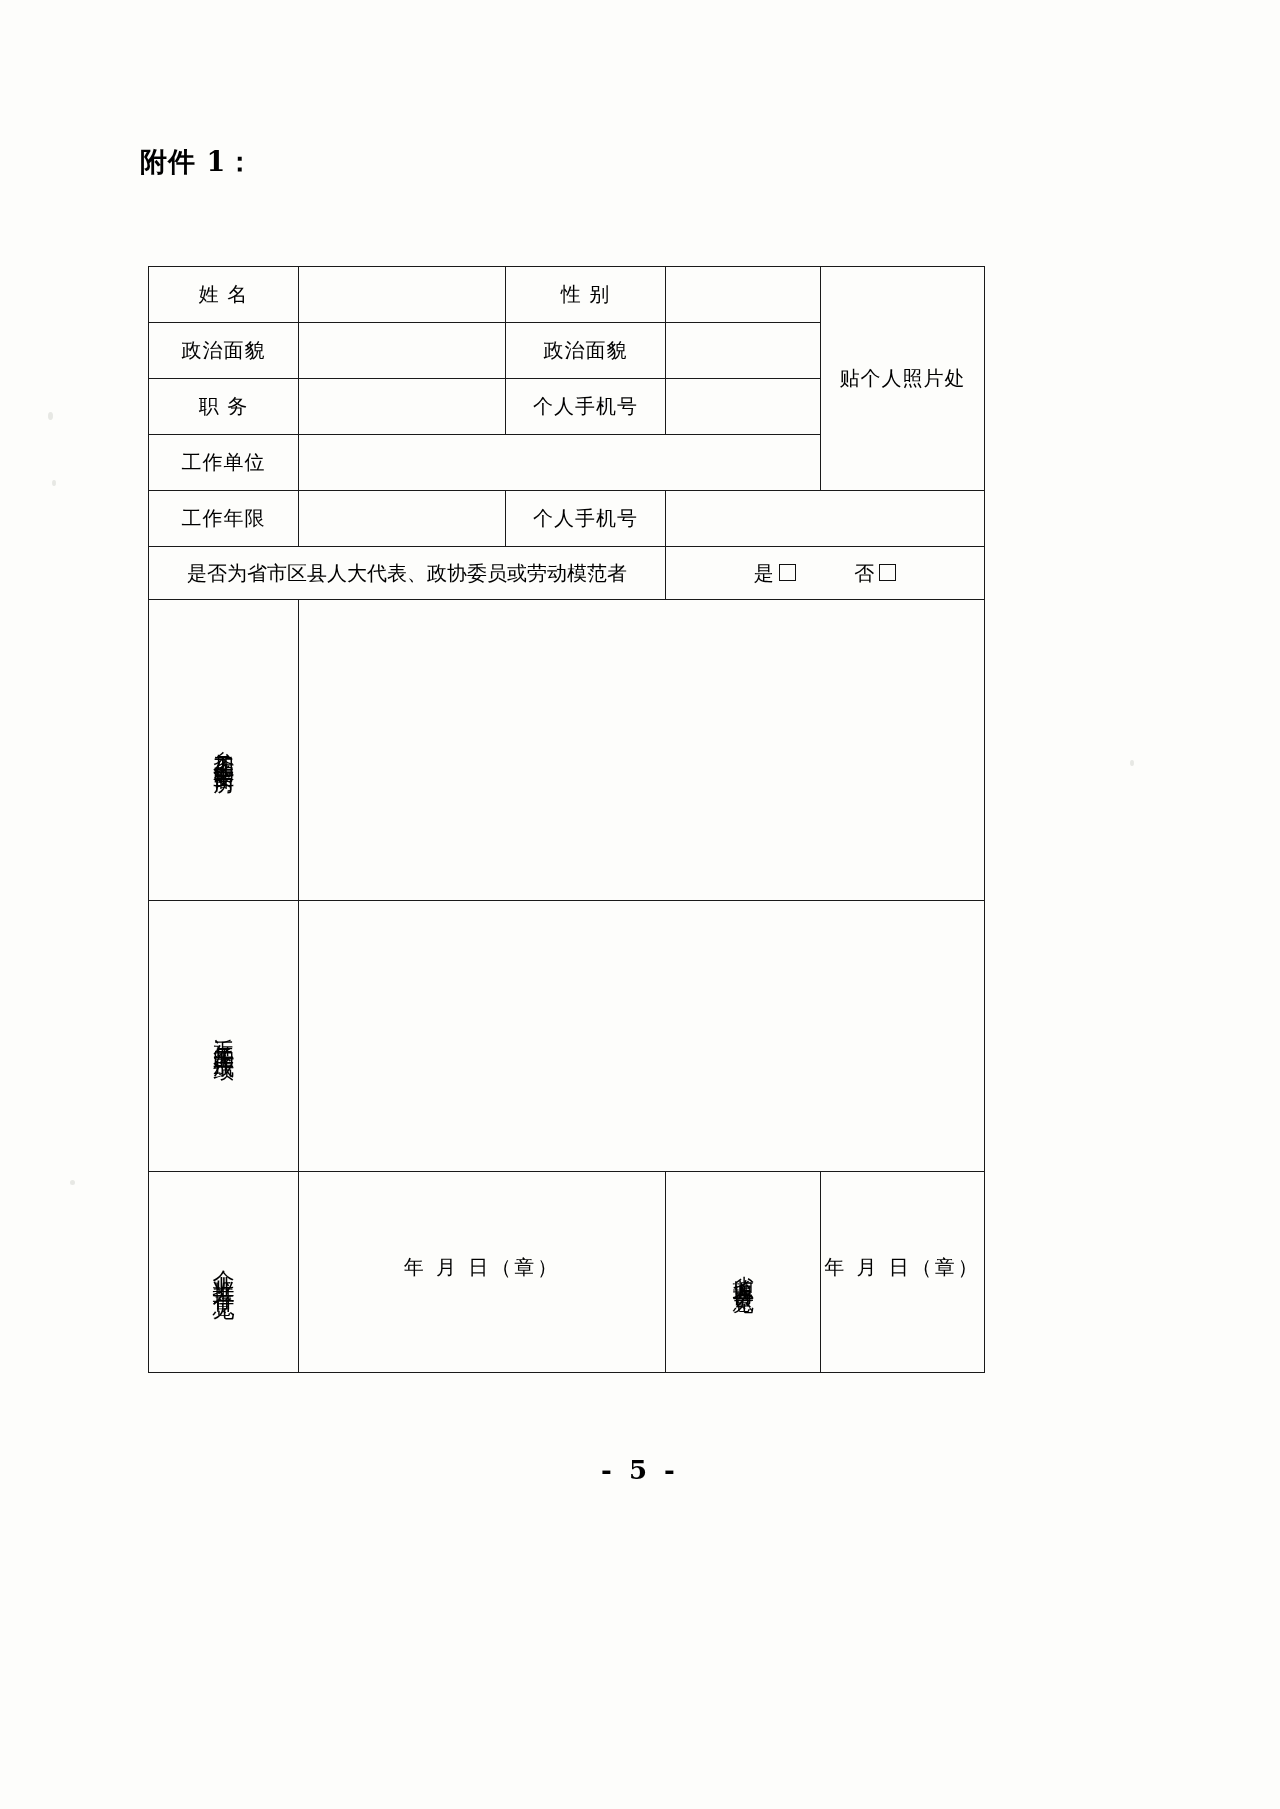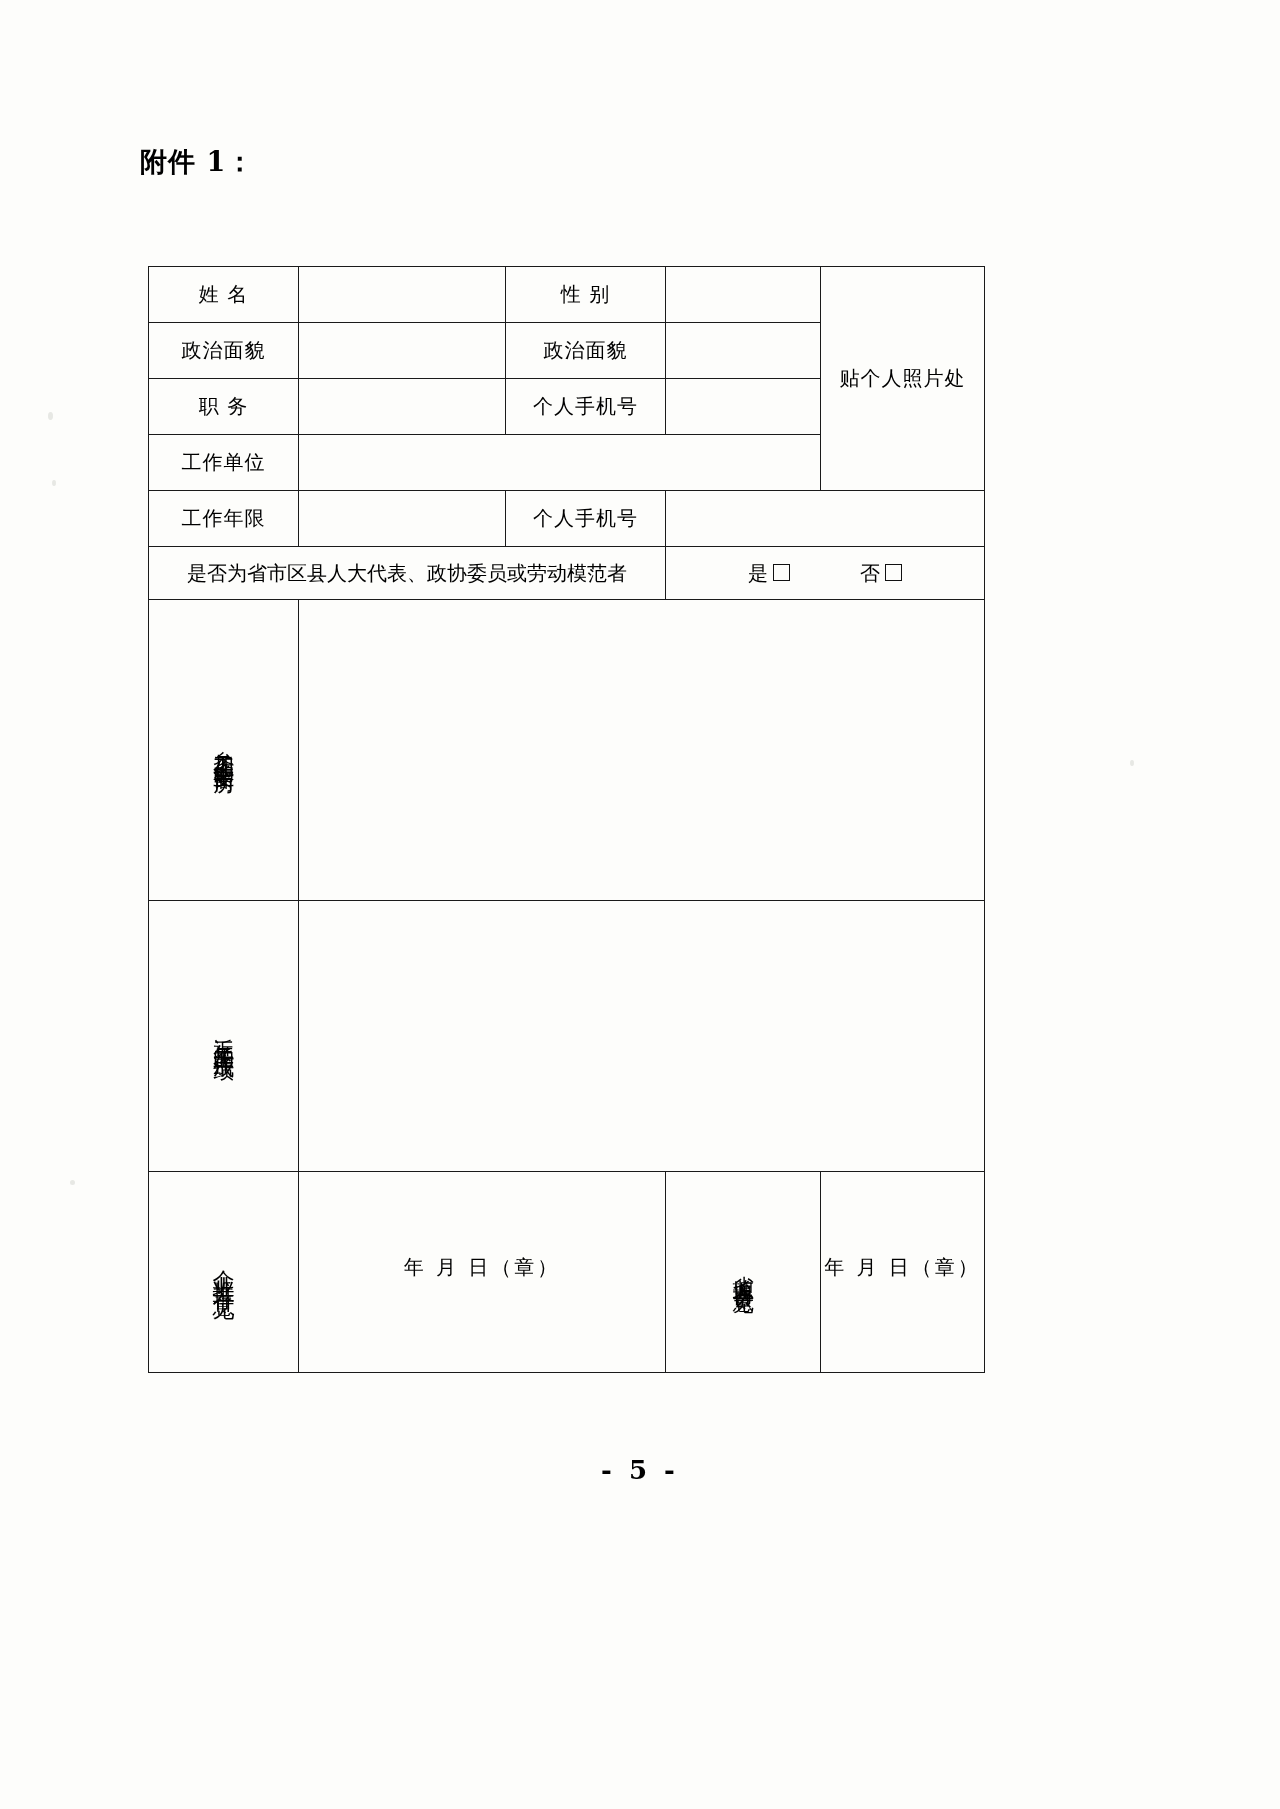--- a/index.html
+++ b/index.html
@@ -91,21 +91,21 @@
     letter-spacing: 6px;
     font-size: 22px;
   }
 
   .photo-cell {
     width: 164px;
     font-size: 20px;
     letter-spacing: 1px;
   }
 
-  .checkbox-row td { height: 52px; font-family: Liberation Mono, monospace; }
+  .checkbox-row td { height: 52px; }
   .yesno {
     display: inline-block;
     font-size: 20px;
     letter-spacing: 1px;
   }
   .yesno .box {
     display: inline-block;
     width: 15px;
     height: 15px;
     border: 1.6px solid #111;

